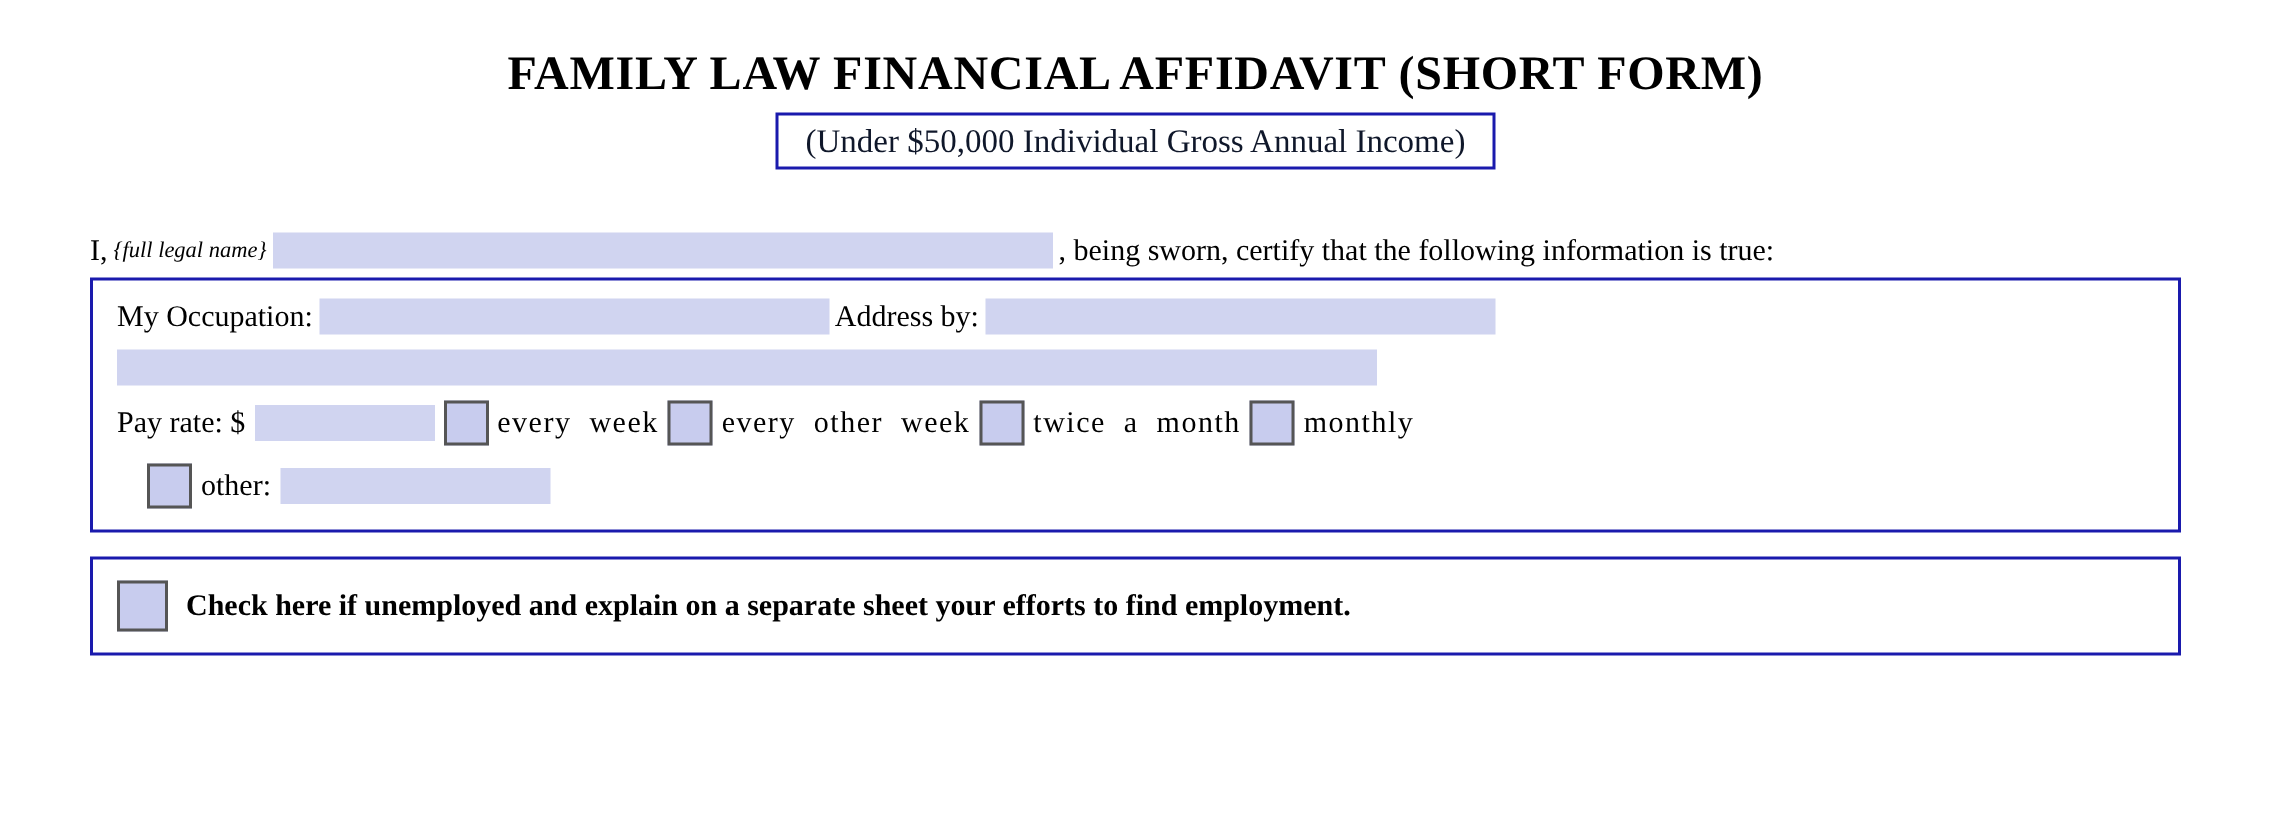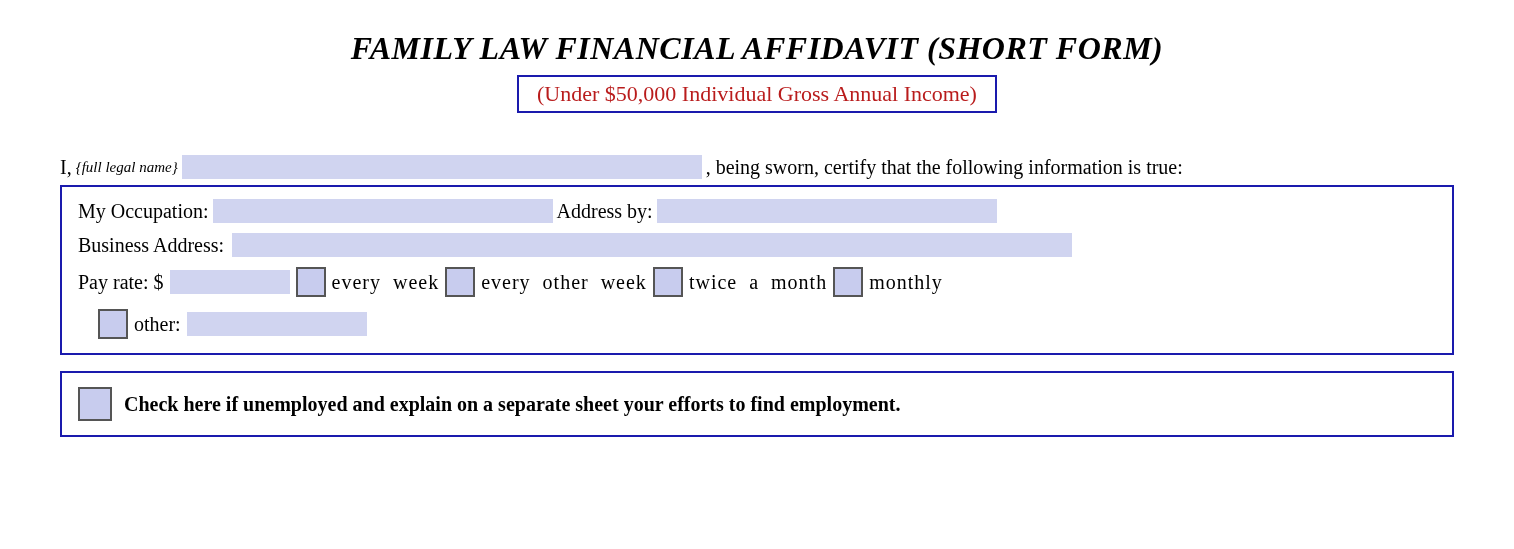--- a/index.html
+++ b/index.html
@@ -17,29 +17,28 @@
       color: #000;
     }
 
     .page-title {
       text-align: center;
       font-size: 32px;
       font-weight: 900;
       margin-bottom: 8px;
       margin-top: 10px;
       letter-spacing: 0.5px;
-      font-style: italic;
     }
 
     .subtitle-box {
       display: inline-block;
       border: 2px solid #1a1aad;
       padding: 4px 18px;
       font-size: 22px;
-      color: #b91c1c;
+      color: #0f172a;
       margin-bottom: 20px;
     }
 
     .subtitle-wrapper {
       text-align: center;
       margin-bottom: 22px;
     }
 
     .intro-line {
       font-size: 20px;
@@ -178,21 +177,20 @@
 
 <div class="section-box">
   <div class="occupation-row">
     <span>My Occupation:</span>
     <span class="field-input" style="width:340px;"></span>
     <span>Address by:</span>
     <span class="field-input employed-field"></span>
   </div>
 
   <div class="address-row">
-    <span>Business Address:</span>
     <span class="field-input" style="width:840px;"></span>
   </div>
 
   <div class="pay-rate-row">
     <span>Pay rate: $</span>
     <span class="field-input pay-field"></span>
     <span class="checkbox"></span>
     <span class="pay-word">every&nbsp; week</span>
     <span class="checkbox"></span>
     <span class="pay-word">every&nbsp; other&nbsp; week</span>

